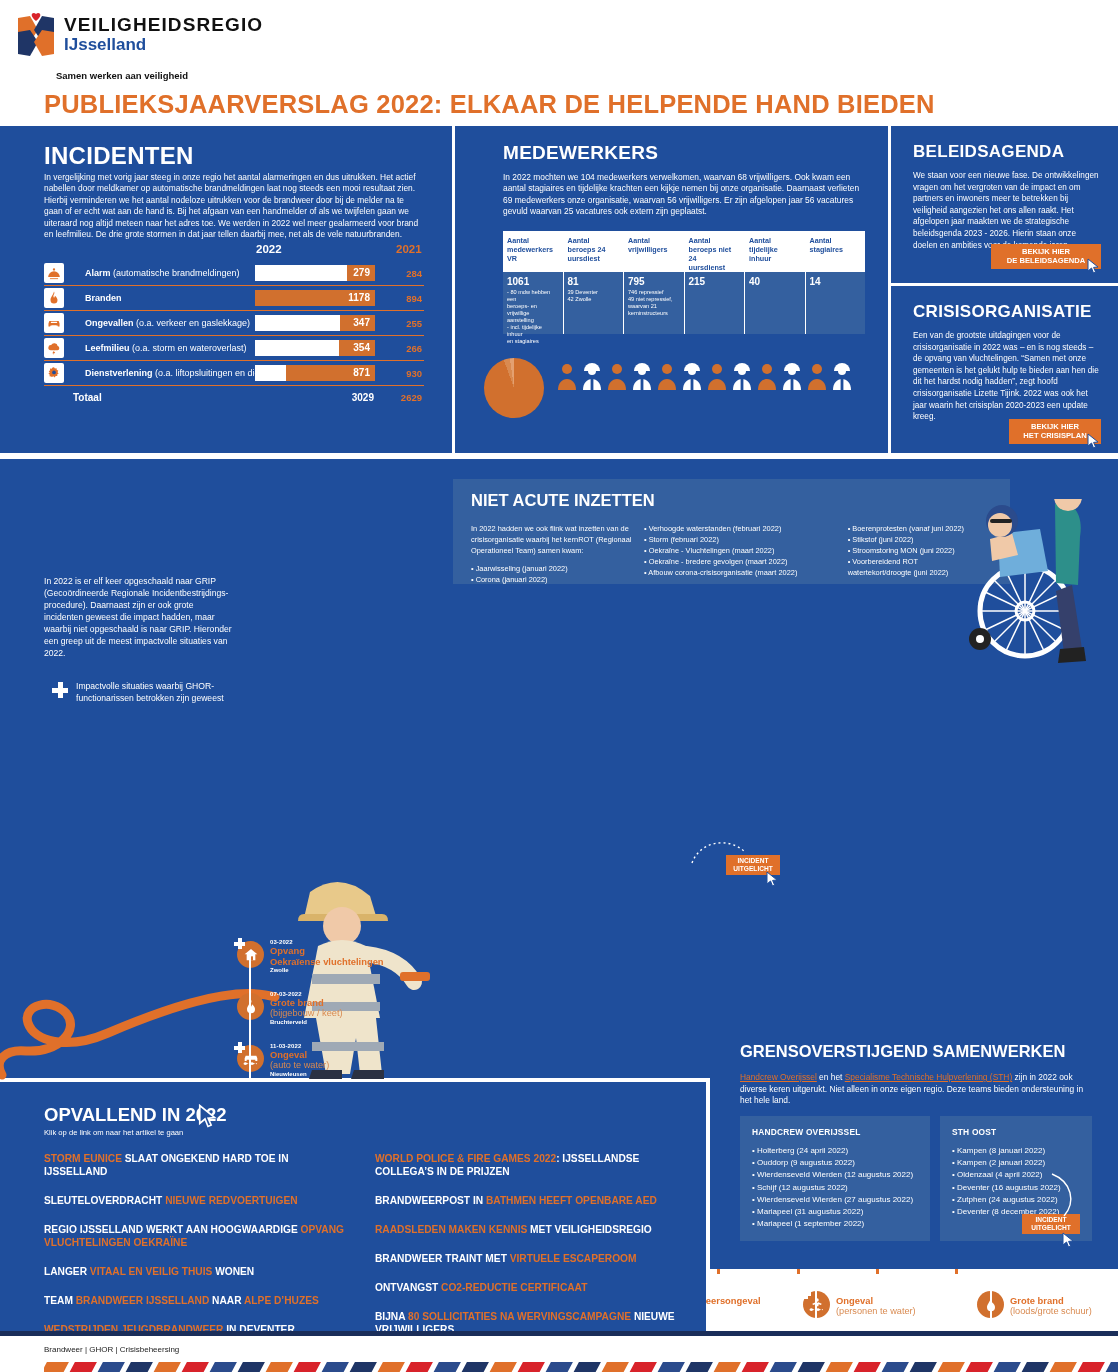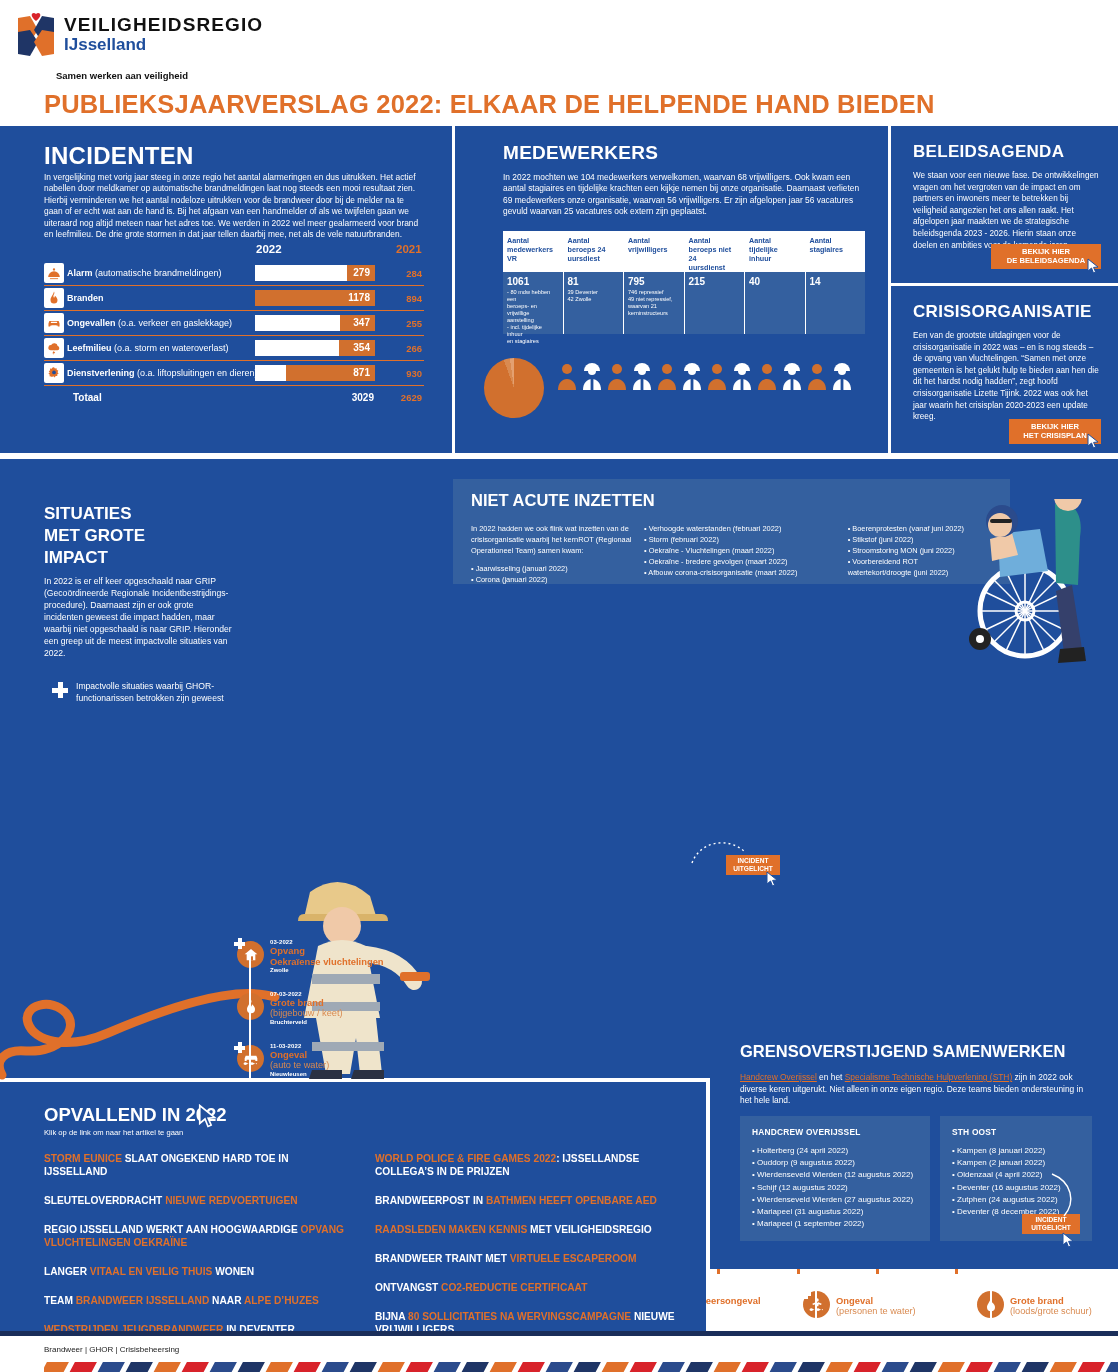--- a/index.html
+++ b/index.html
@@ -31,21 +31,21 @@
   #incidenten h2 { position: absolute; left: 44px; top: 16px; font-size: 24px; }
   #incidenten .intro { position: absolute; left: 44px; top: 46px; width: 375px; }
   .inc-head { position: absolute; top: 117px; left: 44px; width: 380px; height: 14px; }
   .inc-head .y22 { position: absolute; left: 212px; font-size: 11.5px; font-weight: bold; color: #fff; }
   .inc-head .y21 { position: absolute; left: 352px; font-size: 11.5px; font-weight: bold; color: #E0702A; }
   .inc-rows { position: absolute; left: 44px; top: 135px; width: 380px; }
   .inc-row { position: relative; height: 25px; display: flex; align-items: center; border-bottom: 1px solid #E0702A; }
   .inc-row.total { border-bottom: none; height: 22px; }
   .inc-ico { width: 20px; height: 20px; background: #fff; border-radius: 2px; display: flex; align-items: center; justify-content: center; flex: none; }
   .inc-ico svg { width: 14px; height: 14px; fill: #E0702A; }
-  .inc-label { margin-left: 3px; font-size: 9px; color: #fff; white-space: nowrap; }
+  .inc-label { margin-left: 21px; font-size: 9px; color: #fff; white-space: nowrap; }
   .inc-label b { font-weight: bold; }
   .inc-bar-area { position: absolute; left: 211px; width: 120px; height: 16px; background: #fff; }
   .inc-bar { position: absolute; right: 0; top: 0; height: 16px; background: #D1702E; color: #fff; font-size: 10px; font-weight: bold; text-align: right; line-height: 16px; padding-right: 5px; }
   .inc-21 { position: absolute; left: 336px; width: 42px; text-align: right; font-size: 9.5px; color: #E0702A; font-weight: bold; }
   .inc-total-22 { position: absolute; left: 280px; width: 50px; text-align: right; font-size: 10px; color: #fff; font-weight: bold; }
   .inc-total-lbl { margin-left: 29px; font-size: 10px; font-weight: bold; color: #fff; }
 
   
   #medewerkers { left: 455px; top: 126px; width: 433px; height: 327px; }
   #medewerkers h2 { position: absolute; left: 48px; top: 16px; font-size: 19px; }
@@ -386,21 +386,20 @@
     <div class="cta" style="left:118px; top:133px; width:92px;">BEKIJK HIER<br>HET CRISISPLAN</div>
     <div class="cursor" style="left:196px; top:147px;">
       <svg class="flat" viewBox="0 0 13 16" width="13" height="16">
           <path d="M1 1 L1 13 L4.5 10 L6.5 15 L8.6 14.1 L6.6 9.4 L11 9 Z" fill="#fff" stroke="#1F4E9C" stroke-width="1"></path>
         </svg>
     </div>
   </div>
 
   <div class="band" id="middle">
 
-    <div id="sit-title">SITUATIES<br>MET GROTE<br>IMPACT</div>
     <div id="sit-body">In 2022 is er elf keer opgeschaald naar GRIP (Gecoördineerde Regionale Incidentbestrijdings-procedure). Daarnaast zijn er ook grote incidenten geweest die impact hadden, maar waarbij niet opgeschaald is naar GRIP. Hieronder een greep uit de meest impactvolle situaties van 2022.</div>
     <div id="sit-legend">
       <span class="plus"></span>
       <span>Impactvolle situaties waarbij GHOR-functionarissen betrokken zijn geweest</span>
     </div>
 
     <div id="niet-acute">
       <h2>NIET ACUTE INZETTEN</h2>
       <div class="na-cols">
         <div class="na-c c1">

